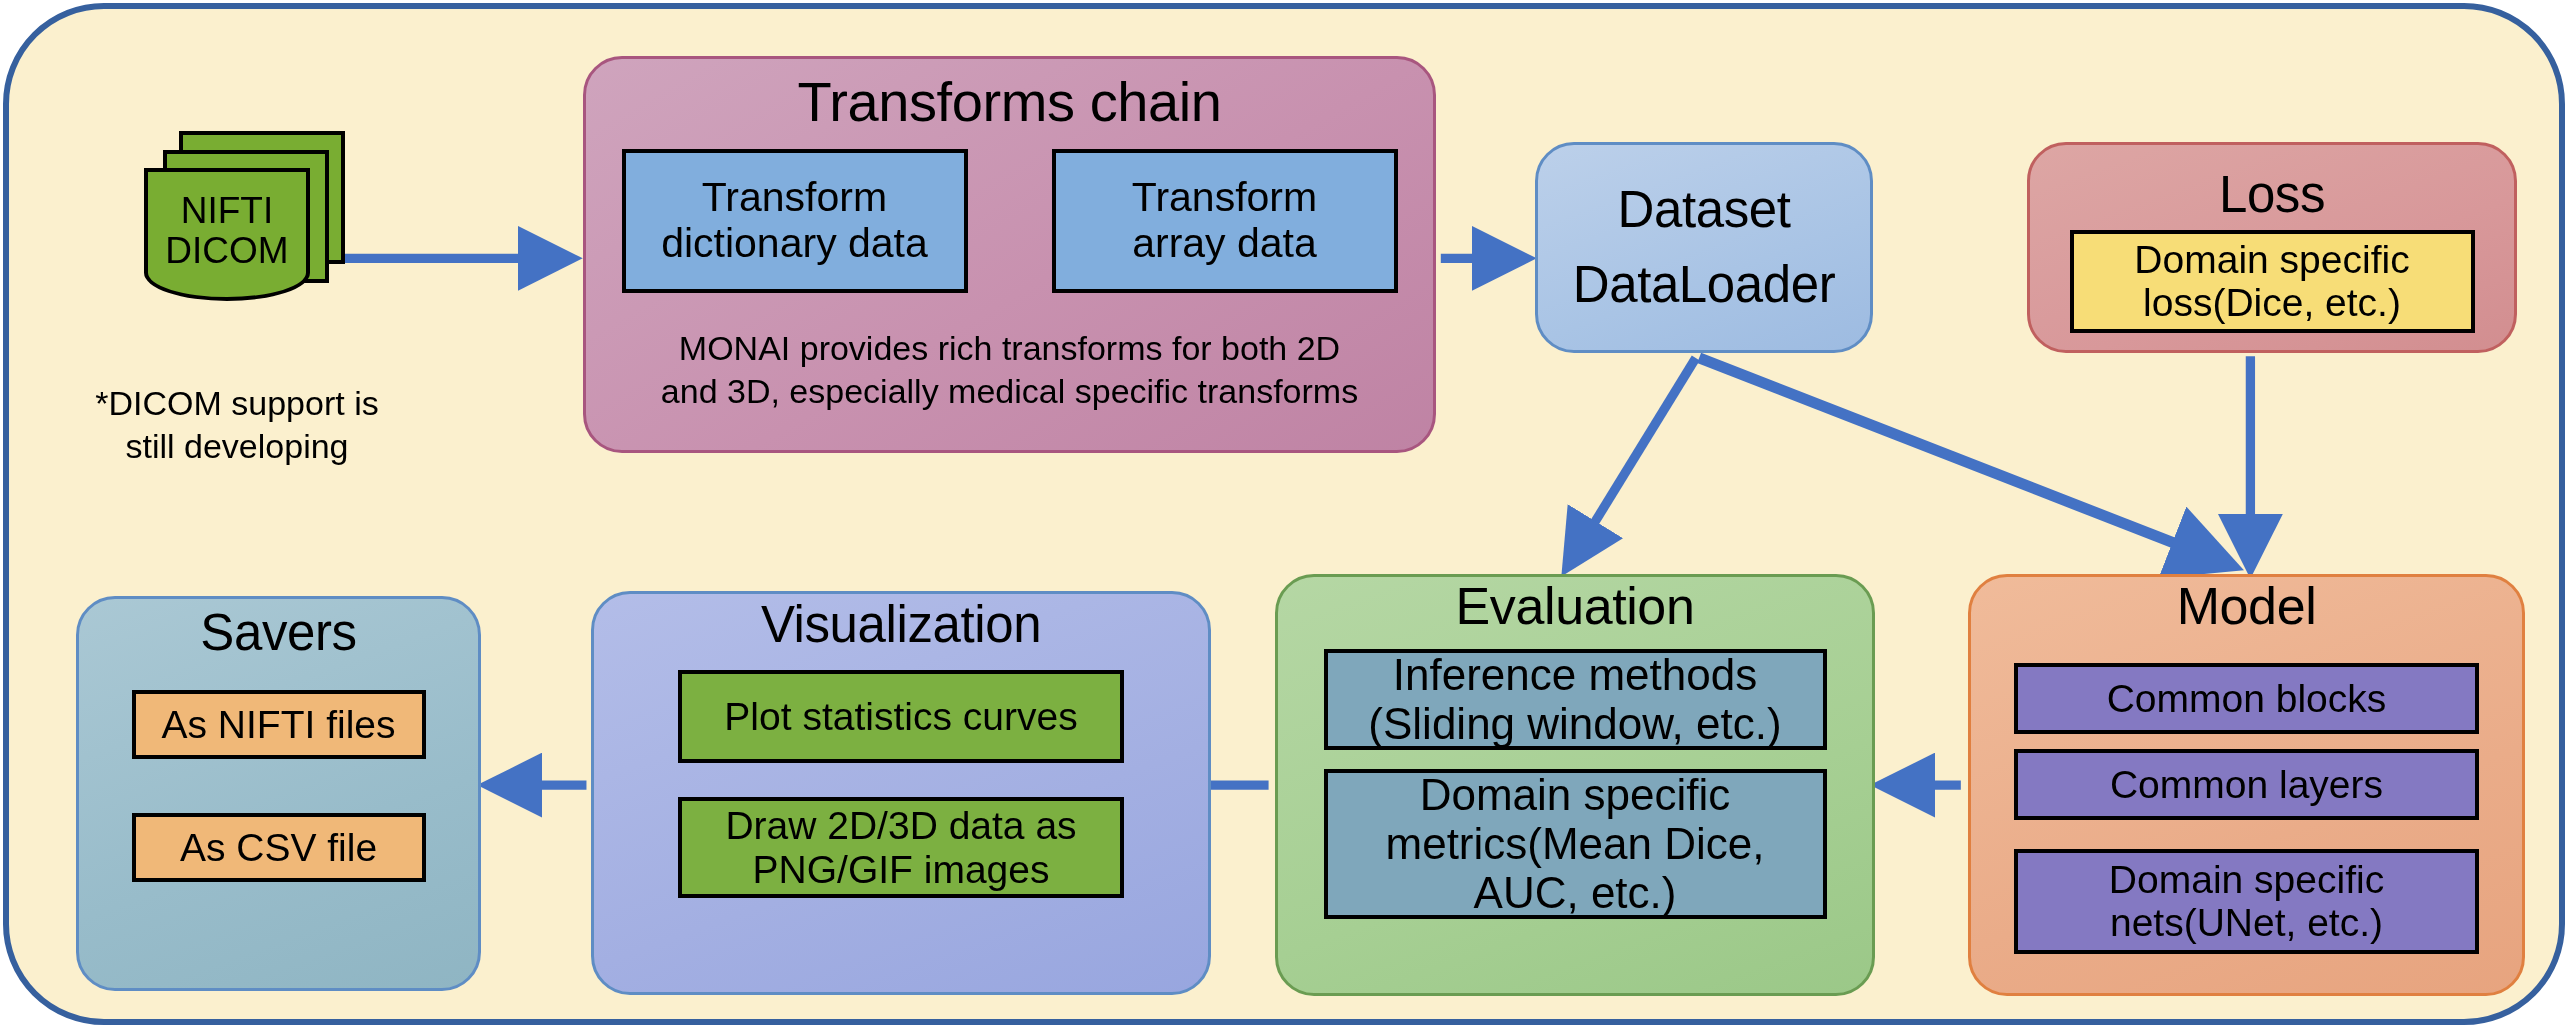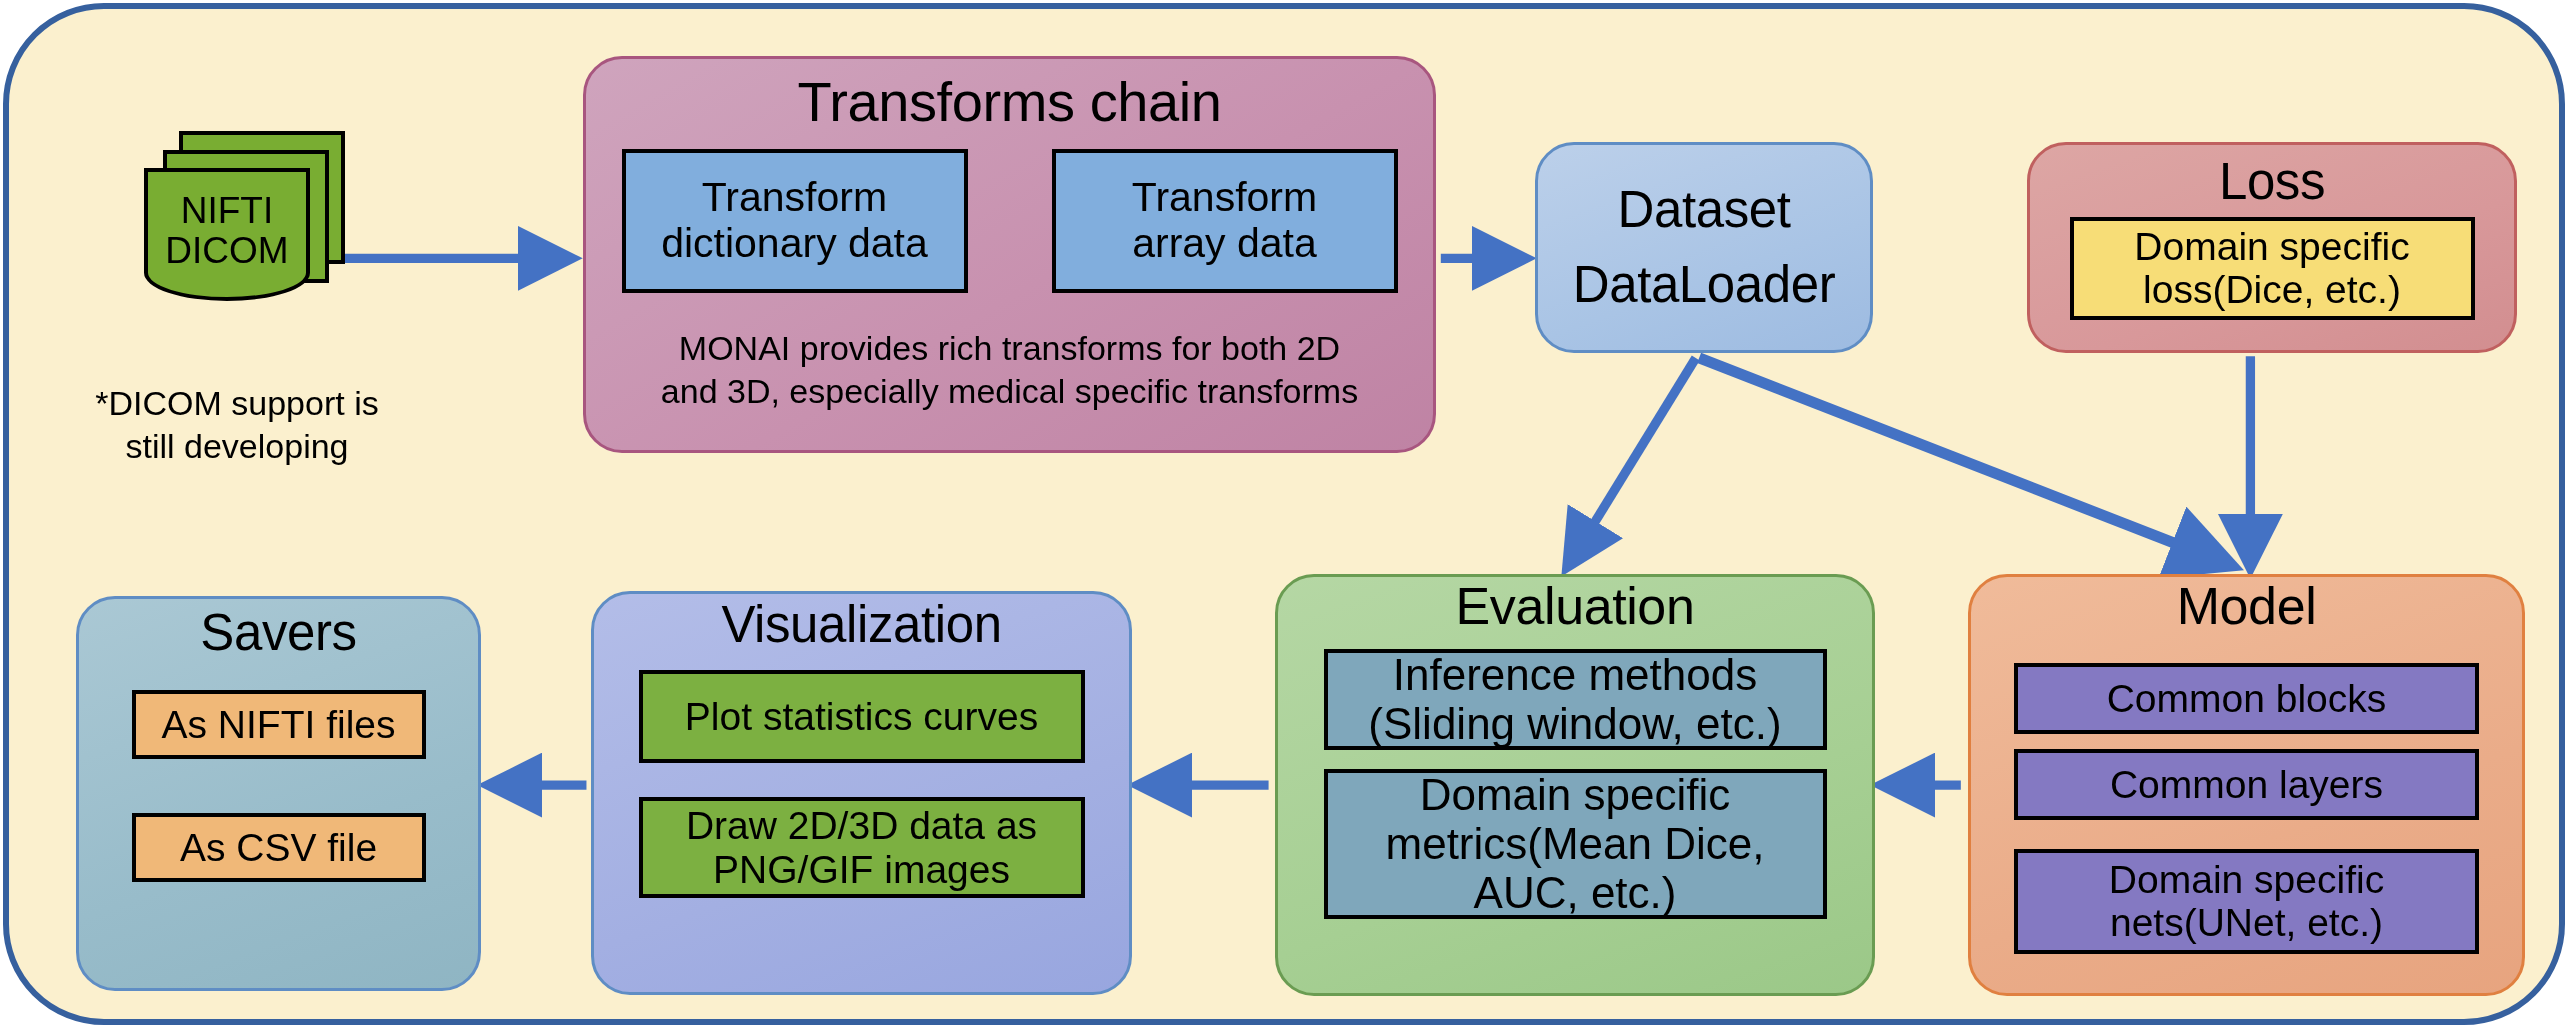--- a/index.html
+++ b/index.html
@@ -105,21 +105,21 @@
     gap: 22px;
     padding: 8.4px 0;
   }
   #box-dataset .gbox-title { font-size: 51px; }
 
   
   #box-loss {
     left: 2027px; top: 142px; width: 490px; height: 211px;
     background: linear-gradient(160deg,#dda6a4 0%, #d8989a 60%, #d28e90 100%);
     border: 3.4px solid #c0605f;
-    padding-top: 11px;
+    padding-top: 24px;
   }
   #box-loss .gbox-title { font-size: 51px; }
   #loss-item {
     margin-top: 8.4px;
     width: 405px; height: 103px;
     background: #f7dd77;
     font-size: 39px;
   }
 
   
@@ -134,21 +134,21 @@
     width: 294px; height: 69px;
     background: #f0b878;
     margin-top: 25px;
     font-size: 39px;
   }
   #saver-item-0 { margin-top: 30px; }
   #saver-item-1 { margin-top: 54px; }
 
   
   #box-visualization {
-    left: 591px; top: 591px; width: 541px; height: 404px;
+    left: 591px; top: 591px; width: 620px; height: 404px;
     background: linear-gradient(160deg,#b3bde8 0%, #a3afe2 60%, #98a6df 100%);
     border: 3.4px solid #5f8dc4;
     padding-top: 5px;
   }
   #box-visualization .gbox-title { font-size: 51px; }
   .viz-item {
     width: 446px;
     background: #7cb041;
     font-size: 39px;
   }

